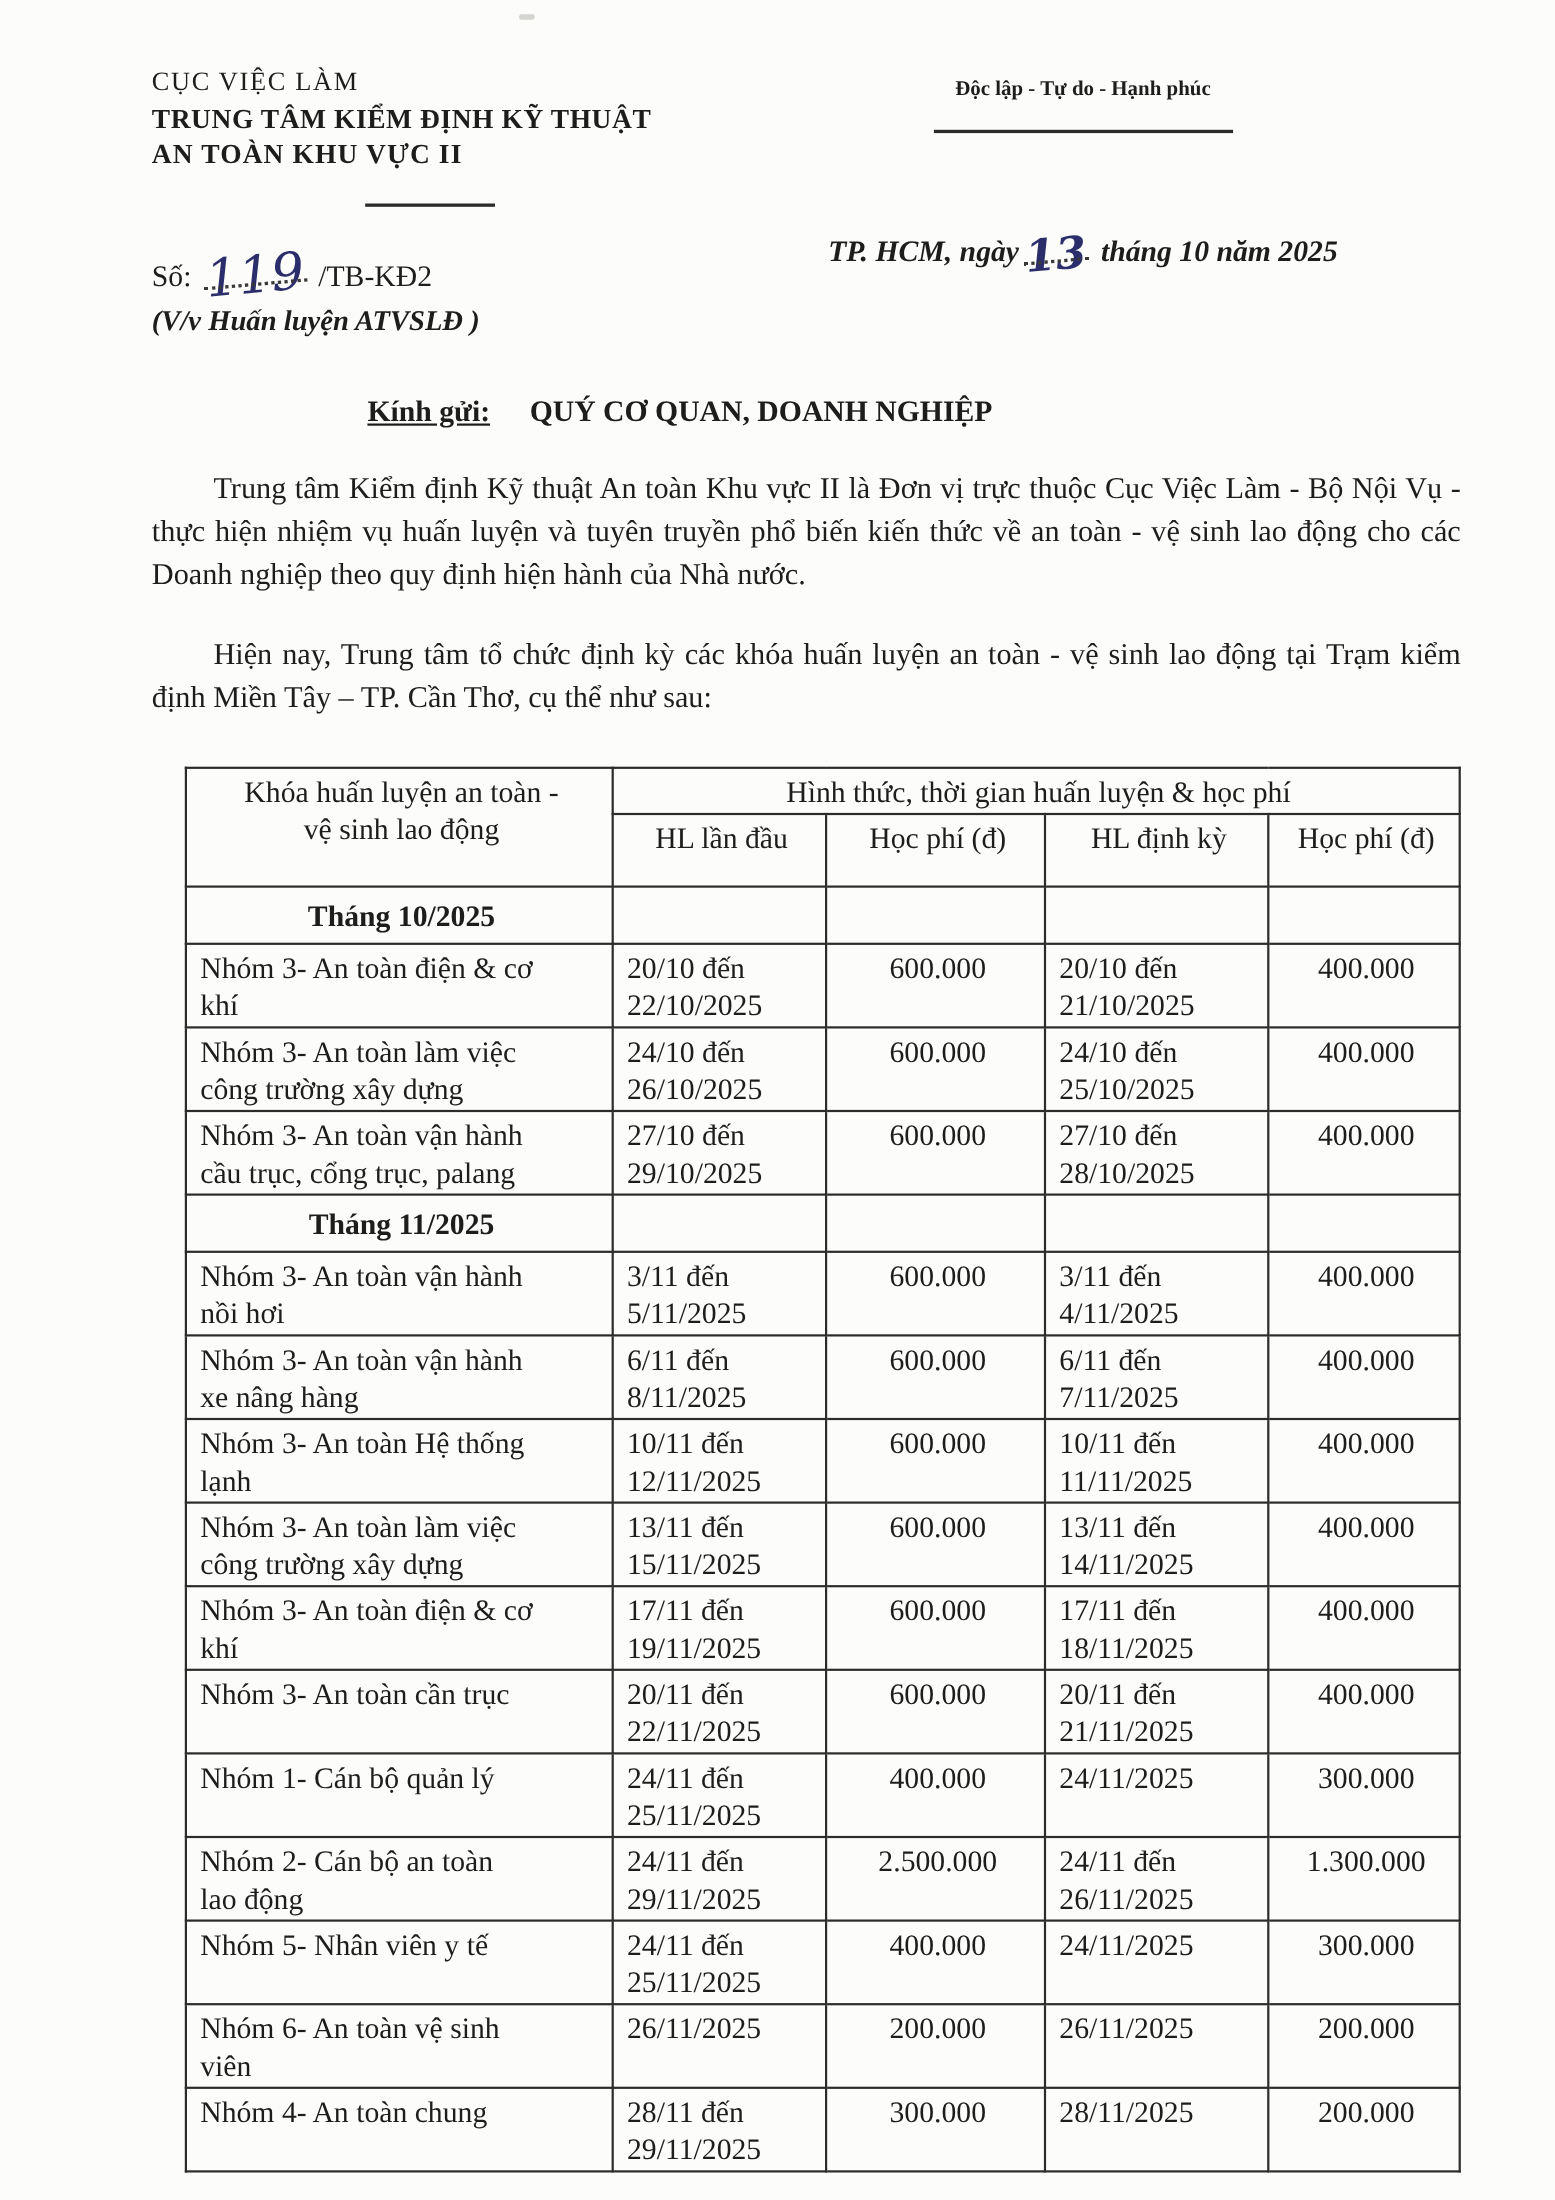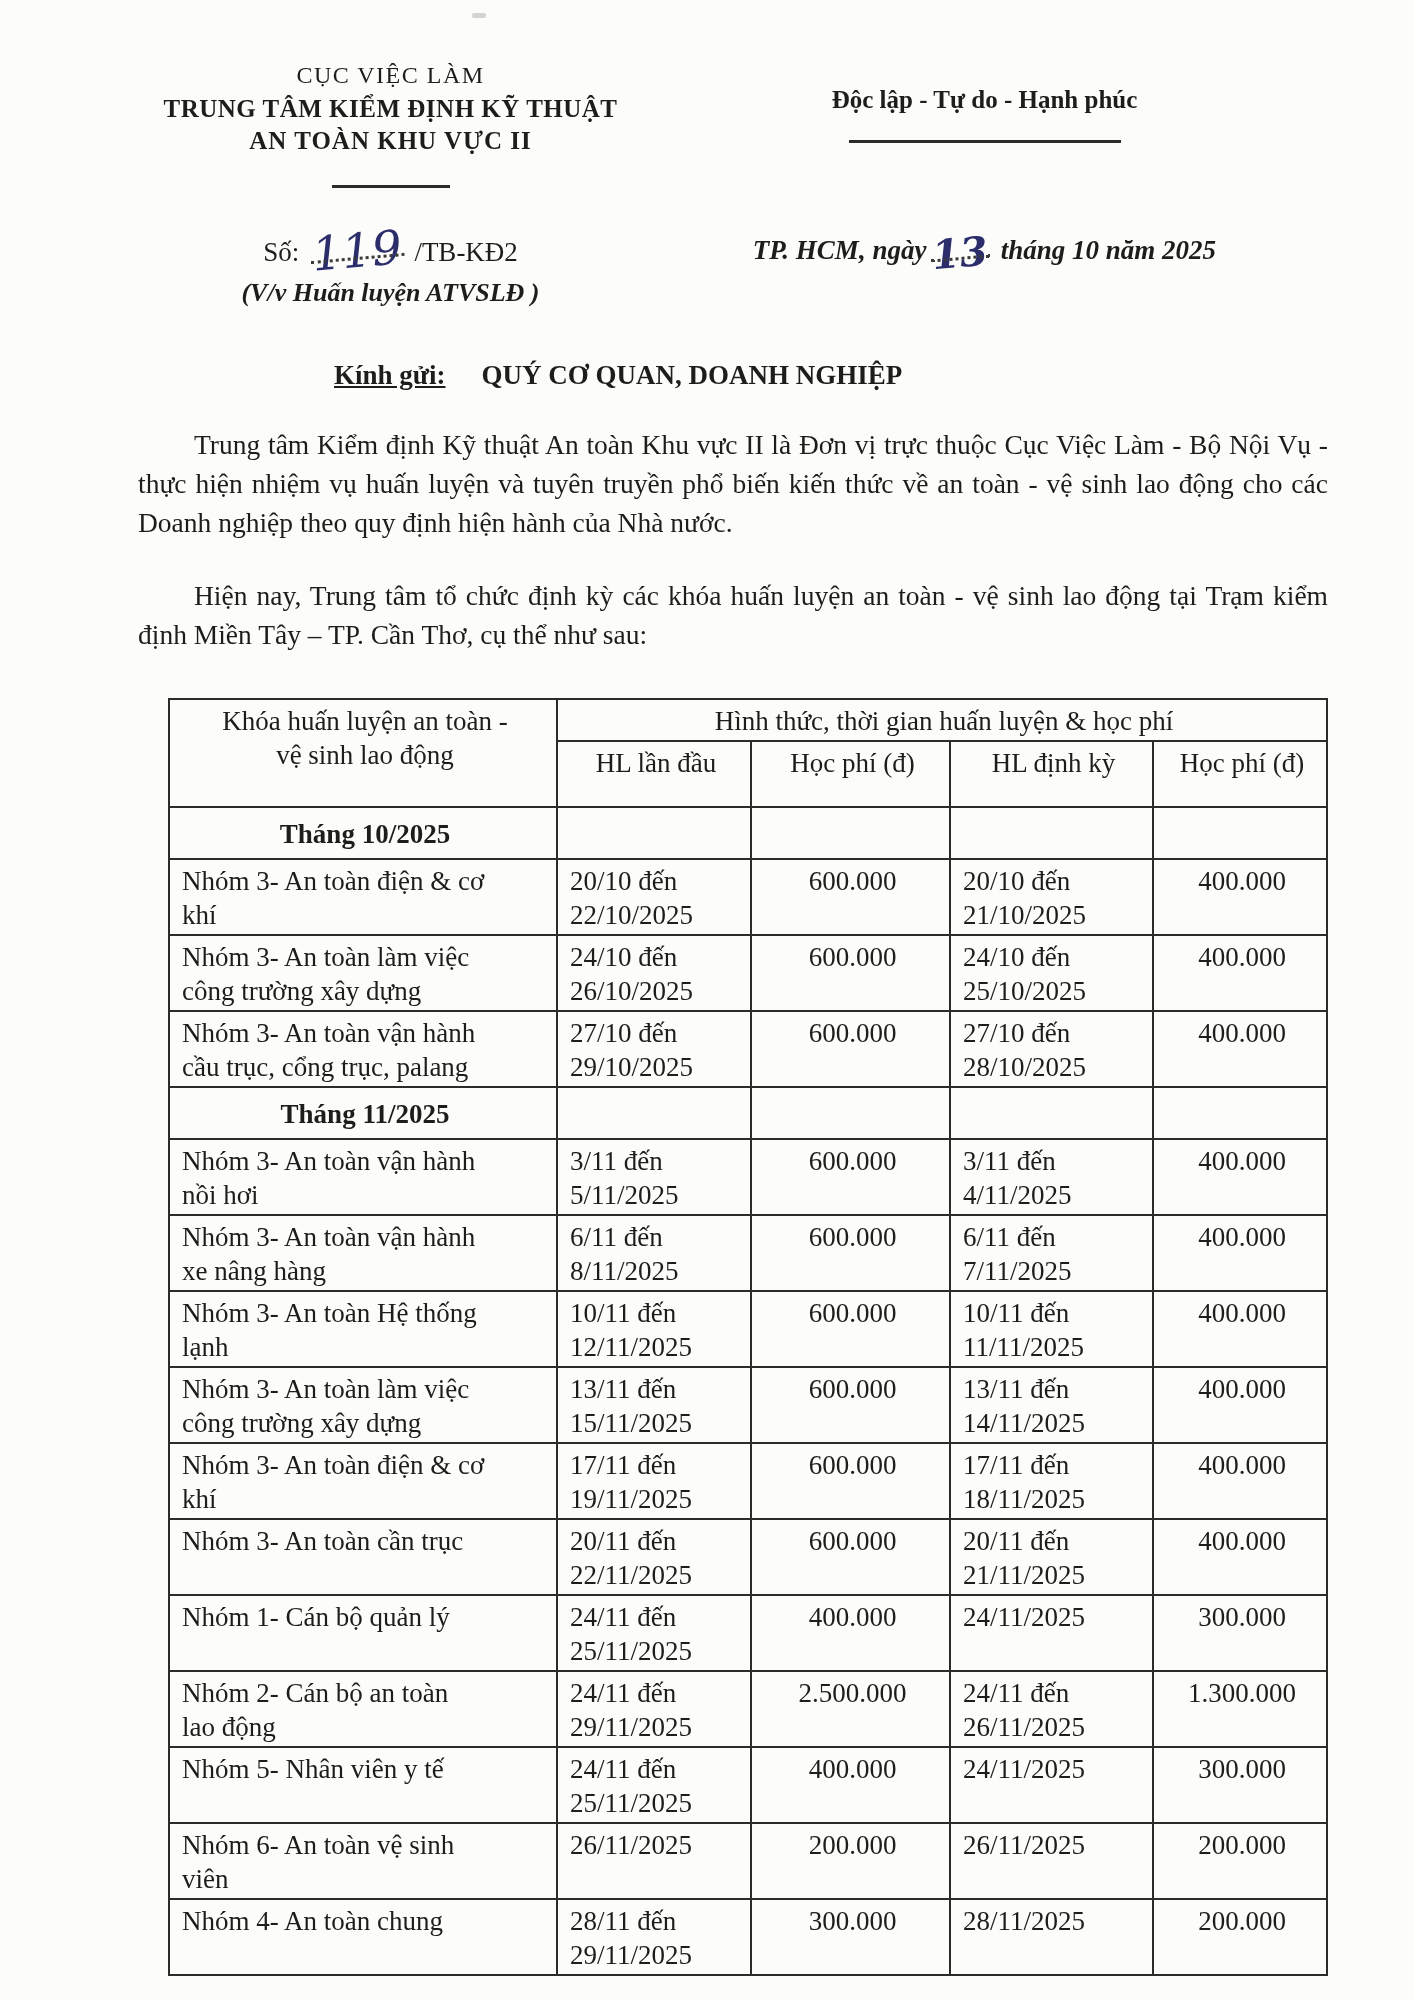--- a/index.html
+++ b/index.html
@@ -10,28 +10,28 @@
     background:#fcfcfa;
     font-family:"Liberation Serif","DejaVu Serif",serif;
     color:#1d1d1b;
     overflow:hidden;
     box-sizing:border-box;
   }
   .speck{position:absolute;top:13px;left:472px;width:14px;height:5px;background:#c9c9c5;border-radius:2px;opacity:.8;}
 
   
   .header-row{display:flex;padding:62px 88px 0 138px;box-sizing:border-box;}
-  .header-left{width:505px;text-align:center;}
+  .header-left{width:505px;}
   .header-right{flex:1;text-align:center;}
   .org-line1{font-size:24px;letter-spacing:1.5px;}
   .org-line2{font-size:25px;font-weight:bold;letter-spacing:.5px;margin-top:6px;}
   .org-line3{font-size:25px;font-weight:bold;letter-spacing:1px;margin-top:4px;}
   .rule-left{width:118px;height:3px;background:#2b2b29;margin:30px auto 0;}
   .nation-line1{font-size:23px;font-weight:bold;letter-spacing:.5px;}
-  .nation-line2{font-size:25px;font-weight:bold;margin-top:24px;}
+  .nation-line2{font-size:19px;font-weight:bold;margin-top:8px;}
   .rule-right{width:272px;height:3px;background:#2b2b29;margin:26px auto 0;}
 
   .doc-number{margin-top:48px;font-size:27px;white-space:nowrap;}
   .handwrite{
     display:inline-block;
     font-family:"DejaVu Serif",serif;
     font-style:italic;
     color:#2b2e6b;
     transform:rotate(-5deg);
     position:relative;

